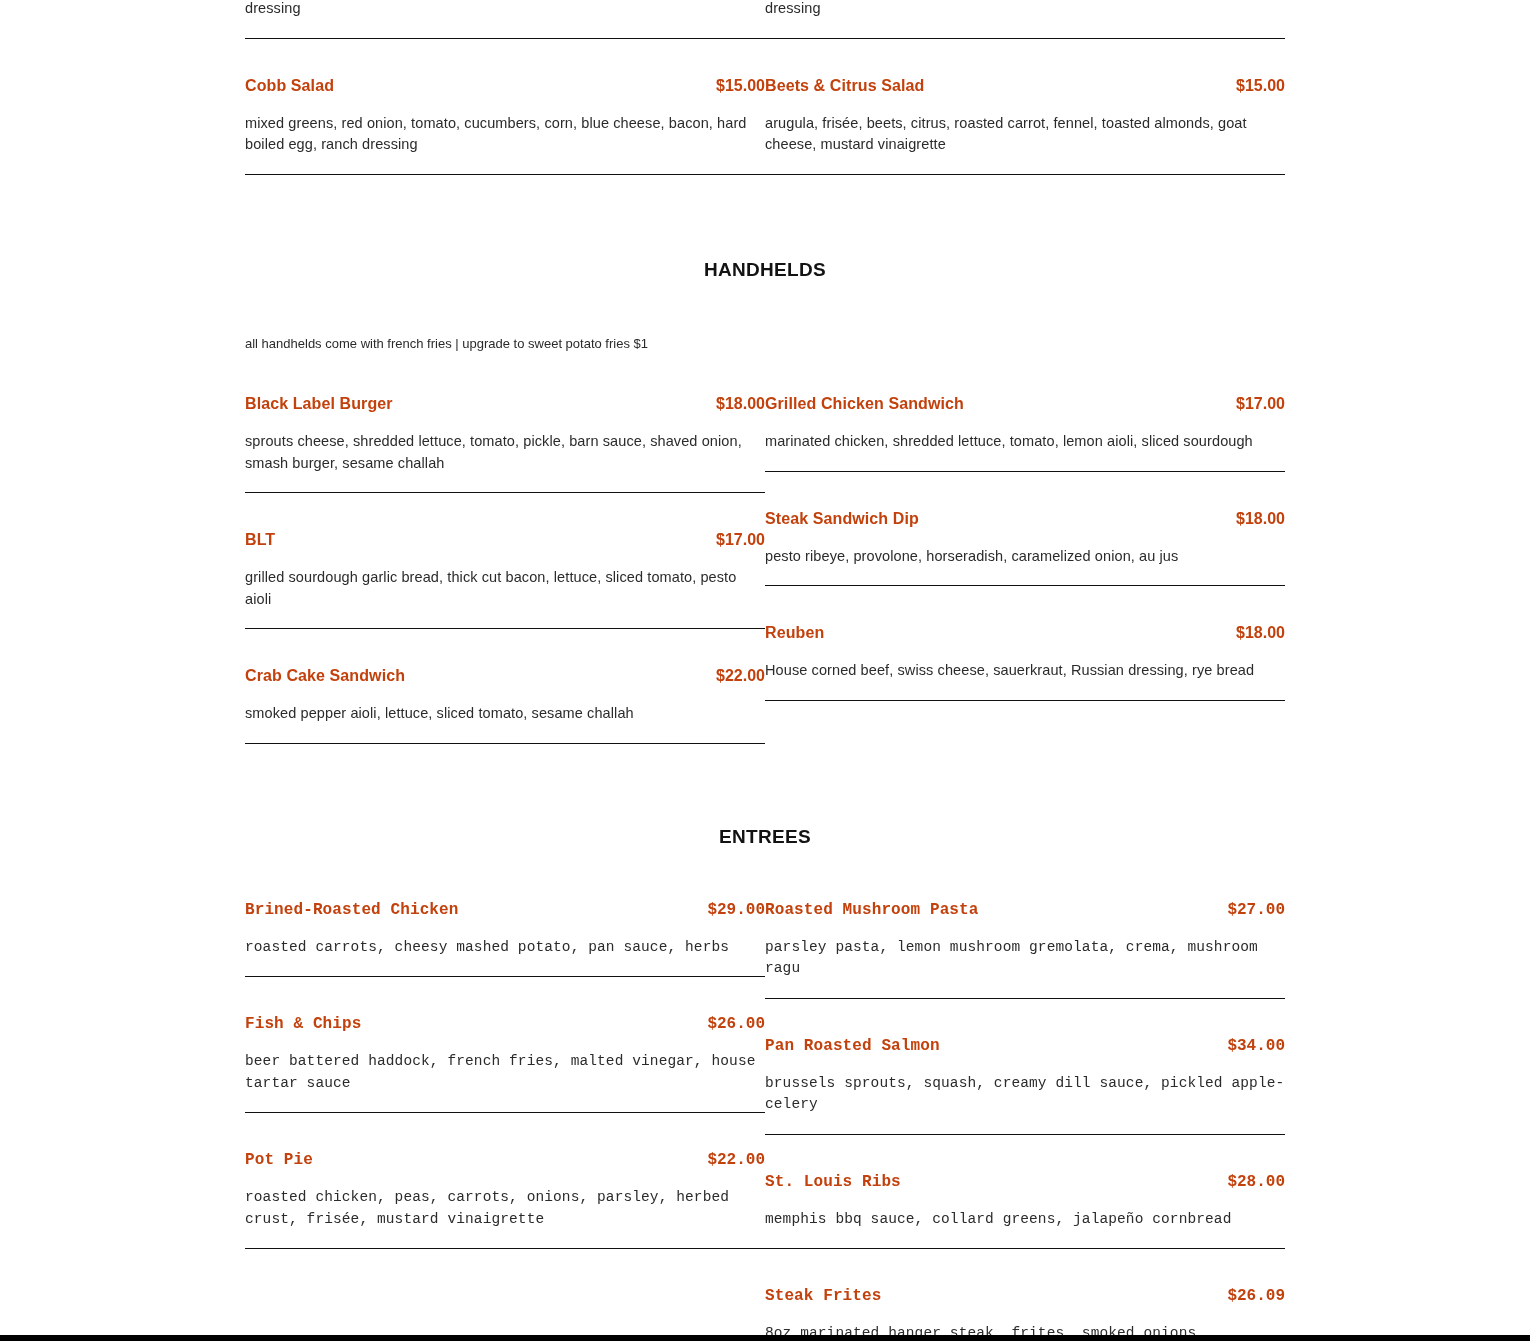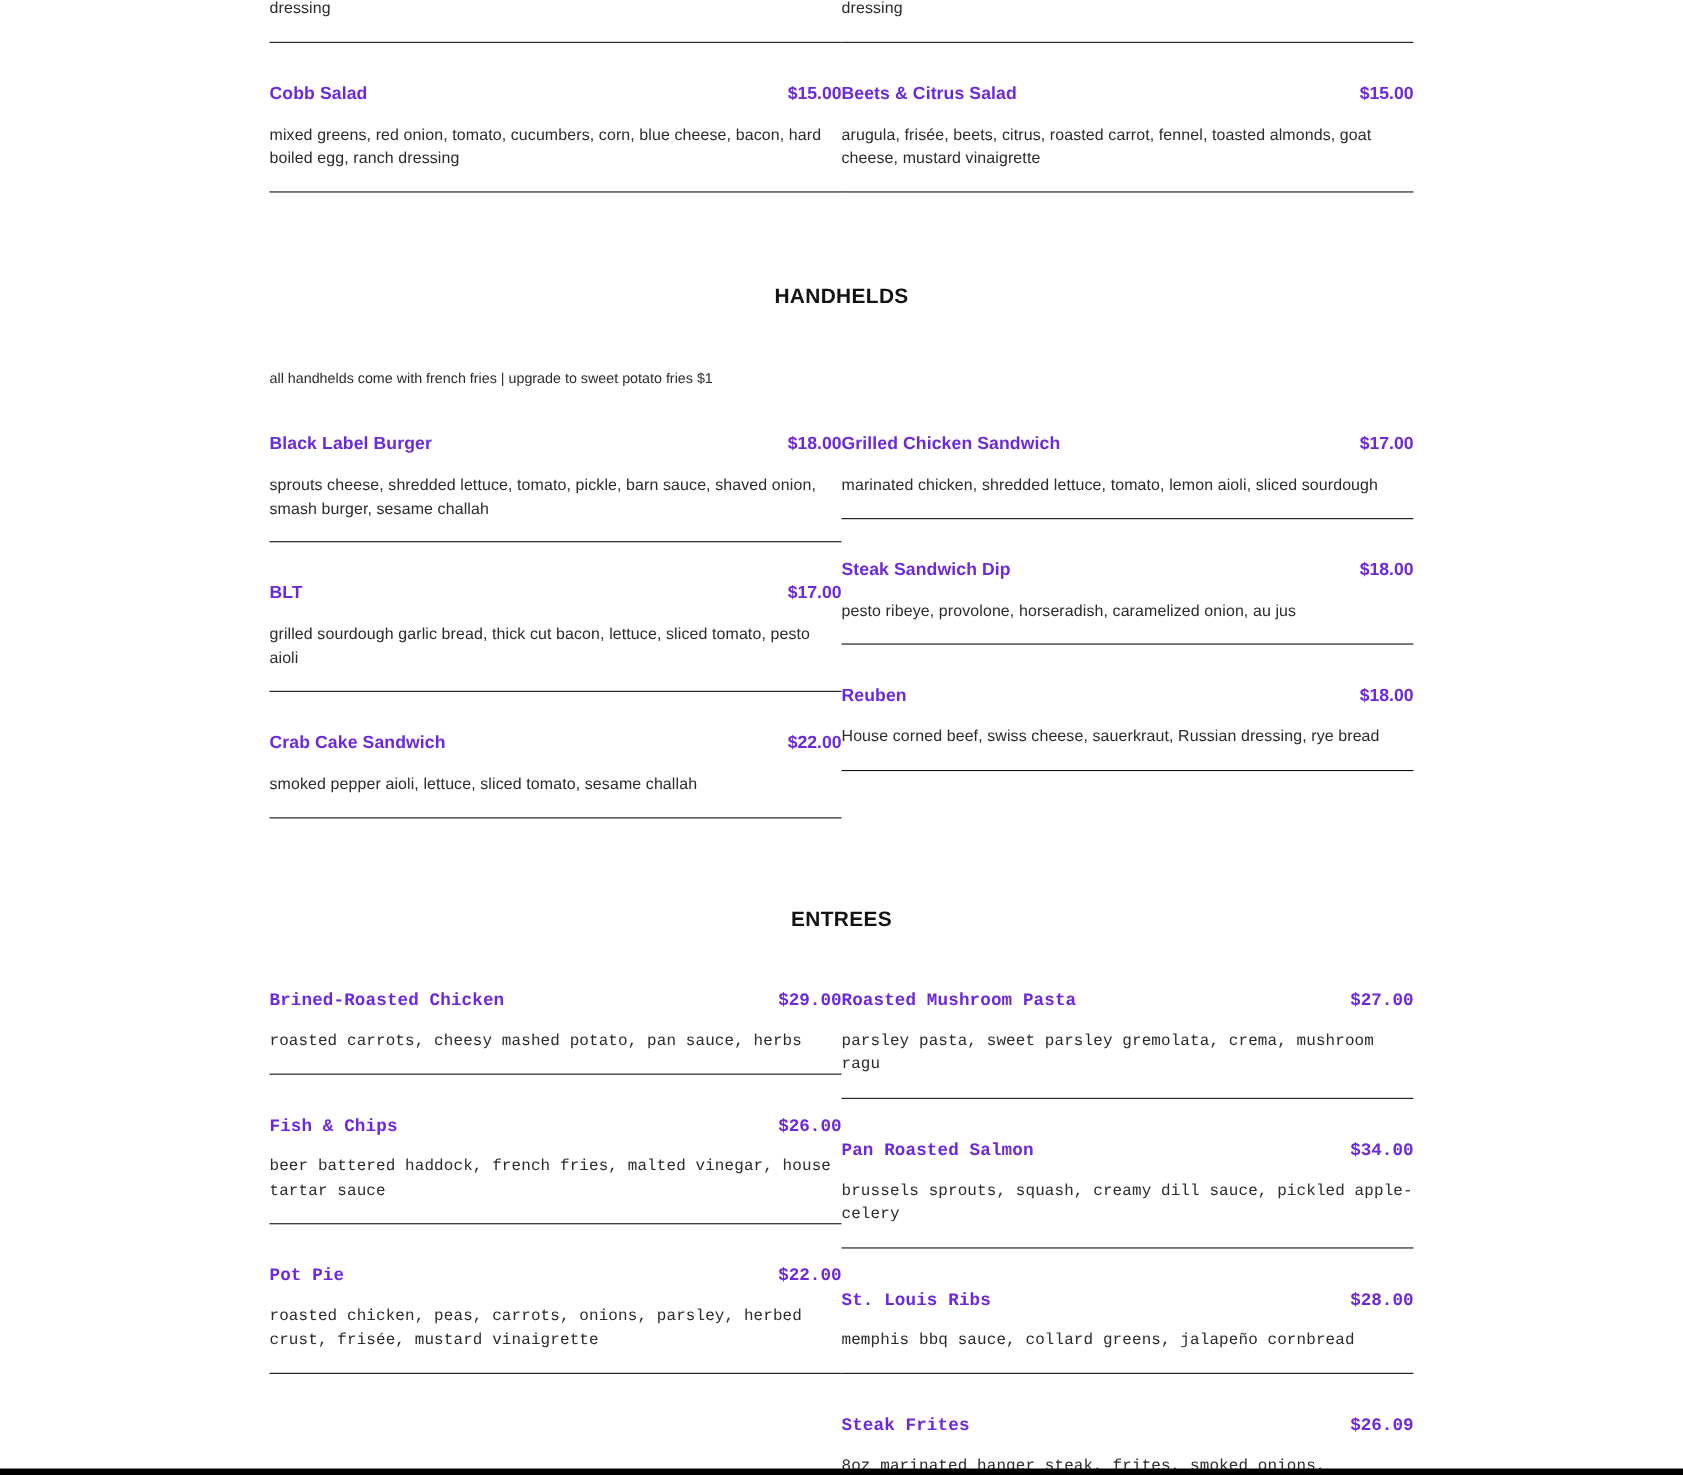--- a/index.html
+++ b/index.html
@@ -34,21 +34,21 @@
     margin-bottom: 35px;
   }
   .menu-item:last-child { margin-bottom: 0; }
   .item-head {
     display: flex;
     justify-content: space-between;
     align-items: baseline;
     font-size: 16px;
     line-height: 24px;
     font-weight: 700;
-    color: #6d28d9;
+    color: #c2410c;
   }
   .item-name { letter-spacing: 0.1px; }
   .item-price { white-space: nowrap; }
   .item-desc {
     margin-top: 15px;
     font-size: 14.5px;
     line-height: 21.5px;
     color: #2b2b2b;
     letter-spacing: 0.1px;
   }
@@ -194,21 +194,21 @@
             </div>
             <div class="item-desc">roasted chicken, peas, carrots, onions, parsley, herbed crust, frisée, mustard vinaigrette</div>
           </div>
         </div>
         <div class="col">
           <div class="menu-item">
             <div class="item-head">
               <span class="item-name">Roasted Mushroom Pasta</span>
               <span class="item-price">$27.00</span>
             </div>
-            <div class="item-desc">parsley pasta, sweet parsley gremolata, crema, mushroom ragu</div>
+            <div class="item-desc">parsley pasta, lemon mushroom gremolata, crema, mushroom ragu</div>
           </div>
           <div class="menu-item">
             <div class="item-head">
               <span class="item-name">Pan Roasted Salmon</span>
               <span class="item-price">$34.00</span>
             </div>
             <div class="item-desc">brussels sprouts, squash, creamy dill sauce, pickled apple-celery</div>
           </div>
           <div class="menu-item">
             <div class="item-head">

